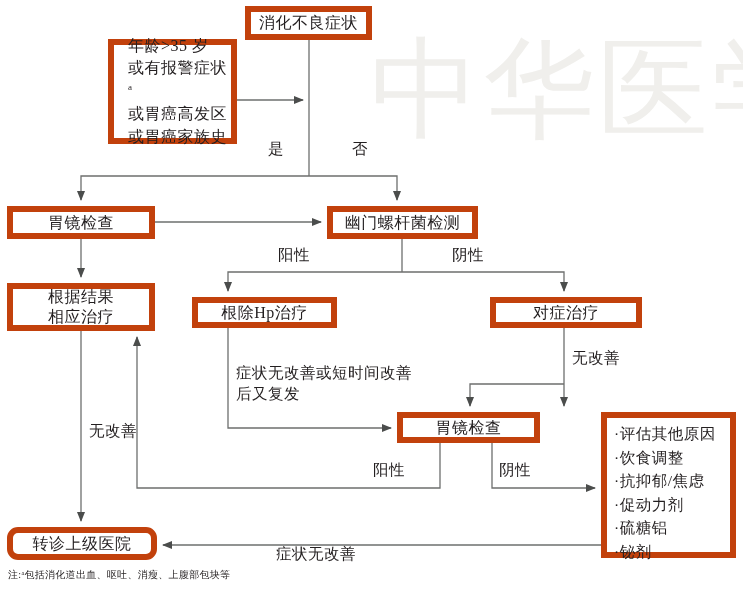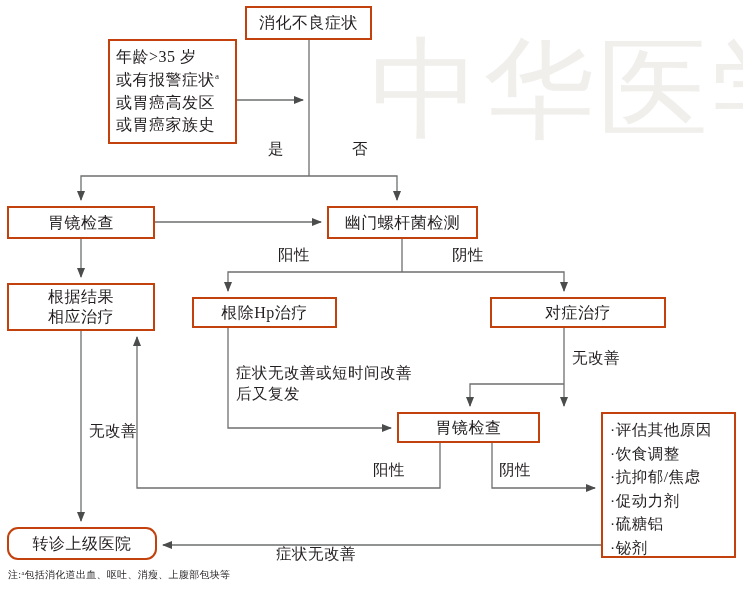--- a/index.html
+++ b/index.html
@@ -37,21 +37,21 @@
     letter-spacing: 4px;
     font-family: "Liberation Serif", "DejaVu Serif", serif;
     user-select: none;
     pointer-events: none;
     white-space: nowrap;
     line-height: 1.1;
   }
   .node {
     position: absolute;
     box-sizing: border-box;
-    border: 2px solid #c2410c;
+    border: 6px solid #c2410c;
     background: transparent;
     display: flex;
     align-items: center;
     justify-content: center;
     text-align: center;
     color: #231f20;
     font-size: 16px;
     line-height: 1.25;
     letter-spacing: 0.5px;
   }
@@ -63,21 +63,21 @@
     display: block;
     padding: 4px 0 0 7px;
     text-align: left;
     font-size: 15.5px;
     line-height: 1.52;
   }
   .node.list .li { white-space: nowrap; }
   .node.cond {
     font-size: 16px;
     line-height: 1.42;
-    padding-left: 6px;
+    padding-left: 14px;
     align-items: flex-start;
     justify-content: center;
     text-align: left;
   }
   .node.cond .ln { display: block; width: 100%; }
   sup { font-size: 9px; vertical-align: super; }
   .edge-label {
     position: absolute;
     color: #231f20;
     font-size: 15.5px;
@@ -167,21 +167,21 @@
 
   <div class="node" style="left:192px; top:297px; width:145px; height:31px;">
     <span>根除Hp治疗</span>
   </div>
 
   <div class="node multiline" style="left:7px; top:283px; width:148px; height:48px;">
     <span>根据结果</span>
     <span>相应治疗</span>
   </div>
 
-  <div class="node" style="left:490px; top:297px; width:176px; height:31px;">
+  <div class="node" style="left:490px; top:297px; width:152px; height:31px;">
     <span>对症治疗</span>
   </div>
 
   <div class="node" style="left:397px; top:412px; width:143px; height:31px;">
     <span>胃镜检查</span>
   </div>
 
   <div class="node list" style="left:601px; top:412px; width:135px; height:146px;">
     <div class="li">·<span>评估其他原因</span></div>
     <div class="li">·<span>饮食调整</span></div>

